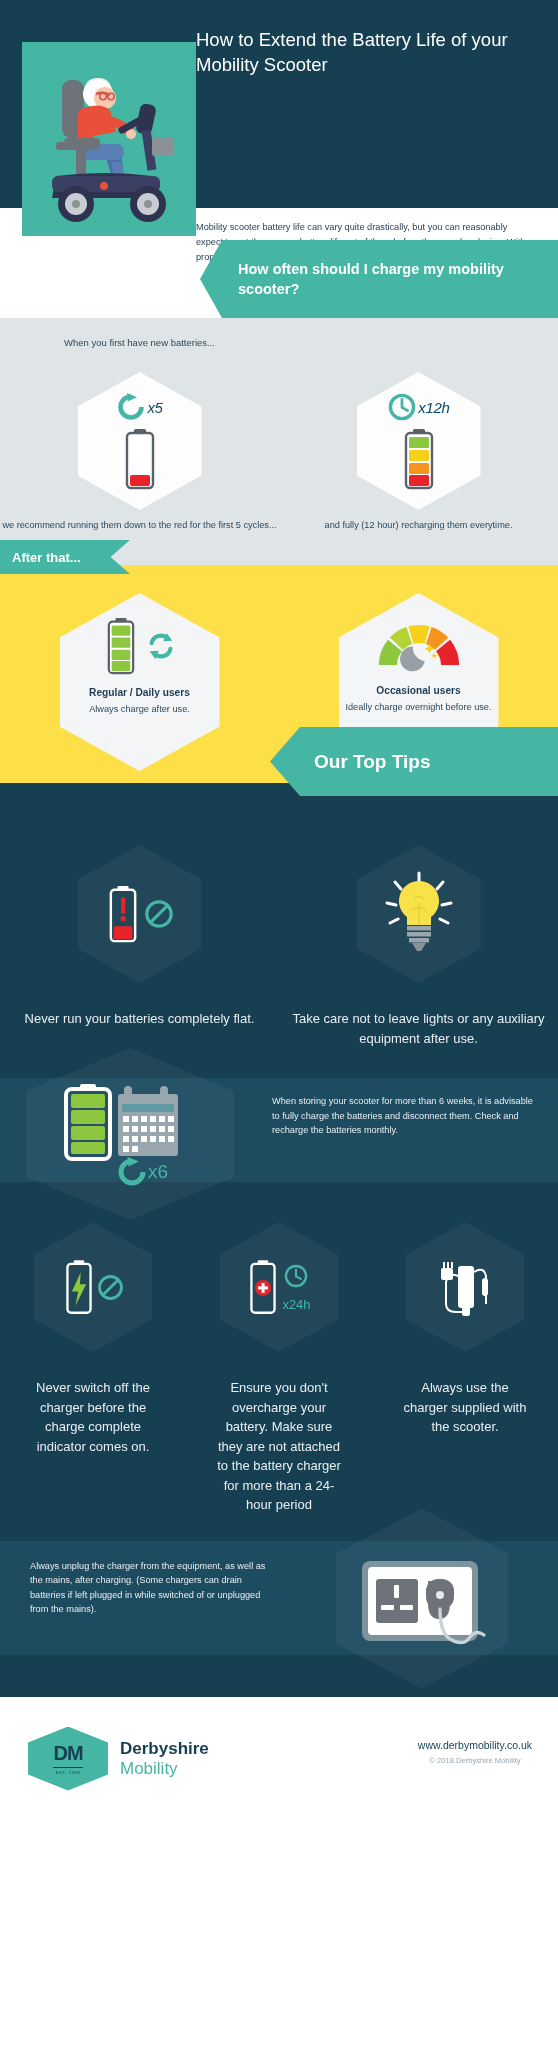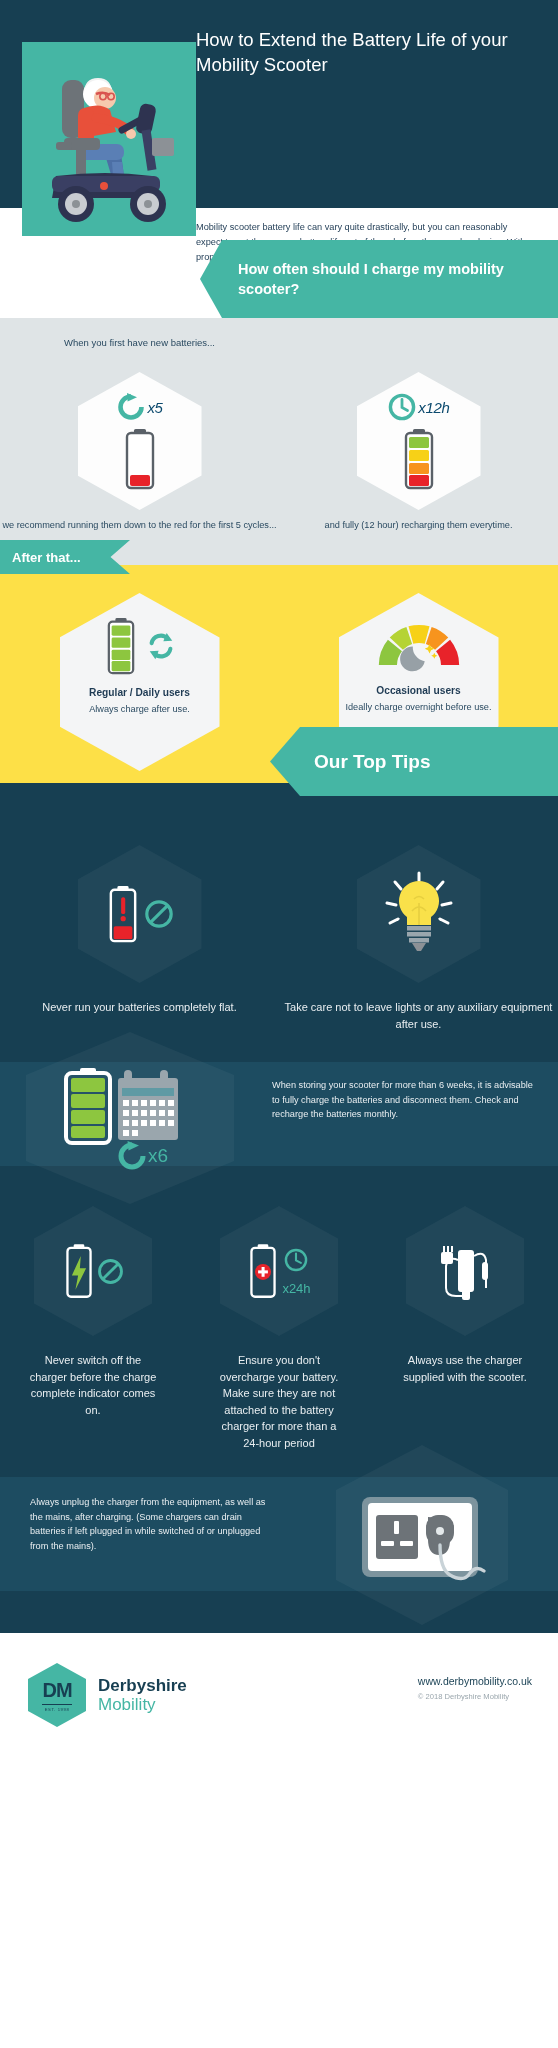--- a/index.html
+++ b/index.html
@@ -115,21 +115,21 @@
     clip-path: polygon(30px 0, 100% 0, 100% 100%, 30px 100%, 0 50%);
     display:flex; align-items:center;
   }
   .tips-banner span { color:#fff; font-size: 19px; font-weight: bold; padding-left: 44px; }
 
   .dark-hex { background: rgba(255,255,255,0.045); }
   .tiprow2 { display:flex; padding-top: 62px; }
   .tip2 { width: 279px; display:flex; flex-direction:column; align-items:center; }
   .tip2 .dark-hex { width: 124px; height: 138px; }
   .tip-cap {
-    color:#e9eef1; font-size: 11px; line-height:1.5; text-align:center; margin-top: 16px;
+    color:#e9eef1; font-size: 13px; line-height:1.5; text-align:center; margin-top: 26px;
   }
 
   
   .storage-band { position: relative; background: #1d4c61; margin-top: 30px; height: 104px; }
   .storage-hex {
     position:absolute; left: 26px; top: -30px; width: 208px; height: 172px;
     background: rgba(255,255,255,0.045);
     -webkit-clip-path: polygon(50% 0%, 100% 25%, 100% 75%, 50% 100%, 0% 75%, 0% 25%);
     clip-path: polygon(50% 0%, 100% 25%, 100% 75%, 50% 100%, 0% 75%, 0% 25%);
   }
@@ -156,31 +156,31 @@
     -webkit-clip-path: polygon(50% 0%, 100% 25%, 100% 75%, 50% 100%, 0% 75%, 0% 25%);
     clip-path: polygon(50% 0%, 100% 25%, 100% 75%, 50% 100%, 0% 75%, 0% 25%);
   }
   .unplug-art { position:absolute; right: 70px; top: 12px; z-index: 3; }
   .dark-tail { background:#173f52; height: 42px; }
 
   
   .footer { position: relative; background:#fff; height: 120px; width: 558px; }
   .brand { position:absolute; left: 28px; top: 30px; display:flex; align-items:center; gap:12px; }
   .logo-hex {
-    width: 58px; height: 64px; background:#45b6a4;
+    width: 80px; height: 64px; background:#45b6a4;
     -webkit-clip-path: polygon(50% 0%, 100% 25%, 100% 75%, 50% 100%, 0% 75%, 0% 25%);
     clip-path: polygon(50% 0%, 100% 25%, 100% 75%, 50% 100%, 0% 75%, 0% 25%);
     display:flex; flex-direction:column; align-items:center; justify-content:center;
   }
   .logo-dm { color:#173f52; font-size: 20px; font-weight: bold; letter-spacing:-1px; }
   .logo-est { color:#173f52; font-size: 4.2px; letter-spacing:.6px; margin-top:2px; }
   .logo-rule { width: 30px; height: 1px; background:#173f52; margin-top:2px; }
   .brand-name-1 { color:#173f52; font-size: 17px; font-weight: bold; line-height:1.12; }
   .brand-name-2 { color:#45b6a4; font-size: 17px; font-weight: 400; line-height:1.12; }
-  .foot-right { position:absolute; right: 26px; top: 42px; text-align:left; }
+  .foot-right { position:absolute; right: 26px; top: 42px; text-align:center; }
   .foot-url { color:#173f52; font-size: 10.5px; }
   .foot-copy { color:#9aa6ad; font-size: 7.6px; margin-top: 5px; }
 </style>
 </head>
 <body>
 
 <div class="page">
 
   <div class="header">
 

